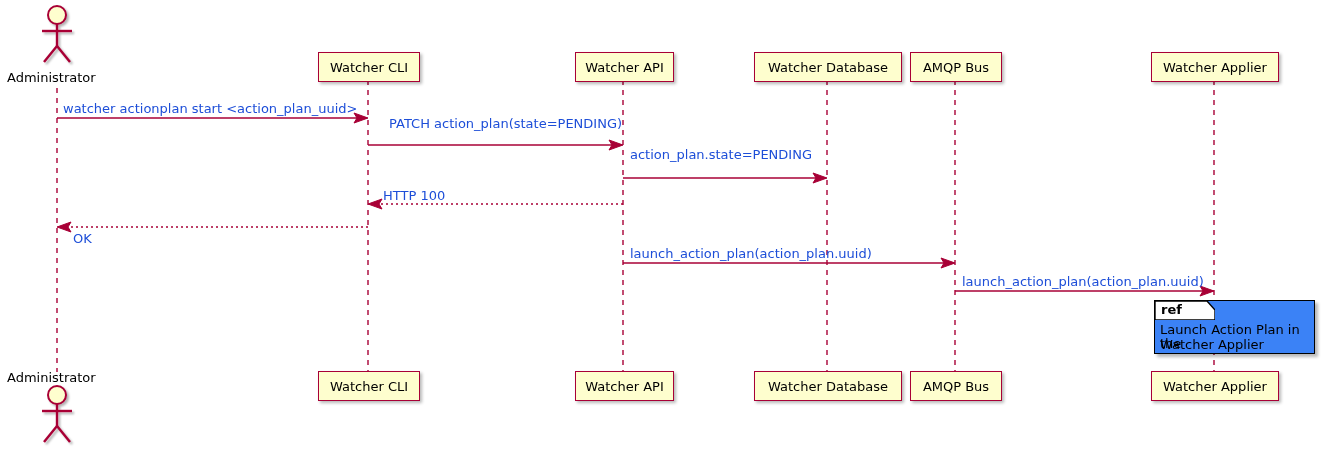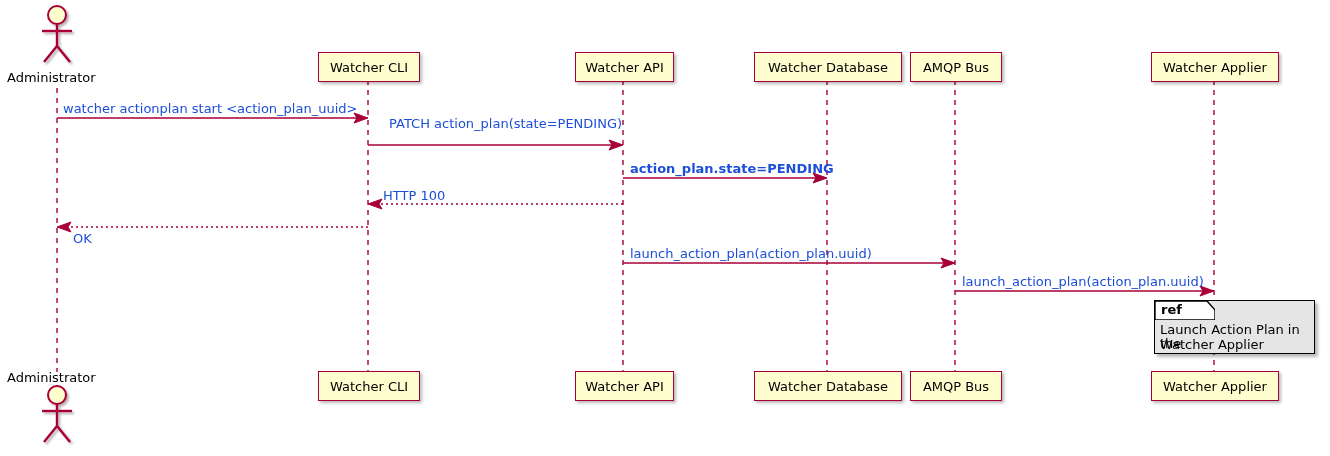--- a/index.html
+++ b/index.html
@@ -7,21 +7,21 @@
        font-family:"DejaVu Sans","Liberation Sans",sans-serif;}
   #stage{position:absolute;left:0;top:0;width:1330px;height:343px;}
   svg.layer{position:absolute;left:0;top:0;width:1330px;height:456px;}
   
   .pbox{position:absolute;background:#FEFECE;border:1.5px solid #A80036;
         box-shadow:2px 2px 3px rgba(0,0,0,.28);
         display:flex;align-items:center;justify-content:center;
         font-size:13px;color:#000000;white-space:nowrap;height:28px;text-align:center;}
   .actor-label{position:absolute;font-size:13px;color:#000000;white-space:nowrap;}
   .msg{position:absolute;font-size:13px;color:#1d4ed8;white-space:nowrap;}
-  .refbox{position:absolute;background:#e5e5e5;border:1.5px solid #000000;
+  .refbox{position:absolute;background:#3b82f6;border:1.5px solid #000000;
           box-shadow:3px 3px 3px rgba(0,0,0,.28);}
   .reftag{position:absolute;left:0;top:0;font-size:13px;font-weight:bold;
           color:#000000;padding:1px 16px 1px 8px;}
   .reftxt{position:absolute;font-size:13px;color:#000000;line-height:14px;}
 </style>
 </head>
 <body>
 
 <div id="stage">
 
@@ -106,21 +106,21 @@
   <div class="pbox" style="left:1151px;top:52px;width:126px;">Watcher Applier</div>
 
   <div class="pbox" style="left:318px;top:371px;width:100px;">Watcher CLI</div>
   <div class="pbox" style="left:575px;top:371px;width:97px;">Watcher API</div>
   <div class="pbox" style="left:754px;top:371px;width:146px;">Watcher Database</div>
   <div class="pbox" style="left:910px;top:371px;width:90px;">AMQP Bus</div>
   <div class="pbox" style="left:1151px;top:371px;width:126px;">Watcher Applier</div>
 
   <div class="msg" style="left:63px;top:101px;">watcher actionplan start &lt;action_plan_uuid&gt;</div>
   <div class="msg" style="left:375px;top:116px;margin-left:14px;">PATCH action_plan(state=PENDING)</div>
-  <div class="msg" style="left:630px;top:161px;font-weight:bold;">action_plan.state=PENDING</div>
+  <div class="msg" style="left:630px;top:147px;">action_plan.state=PENDING</div>
   <div class="msg" style="left:383px;top:188px;">HTTP 100</div>
   <div class="msg" style="left:73px;top:215px;margin-top:16px;">OK</div>
   <div class="msg" style="left:630px;top:246px;">launch_action_plan(action_plan.uuid)</div>
   <div class="msg" style="left:962px;top:274px;">launch_action_plan(action_plan.uuid)</div>
 
   <div class="refbox" style="left:1154px;top:300px;width:159px;height:52px;">
     <svg width="60" height="19" style="position:absolute;left:0;top:0;" viewBox="0 0 60 19" xmlns="http://www.w3.org/2000/svg">
       <path d="M0,0 L52,0 L60,9 L60,19 L0,19 Z" fill="#FFFFFF" stroke="#000000" stroke-width="1.4"></path>
     </svg>
     <div class="reftag" style="position:absolute;left:6px;top:1px;padding:0;">ref</div>

